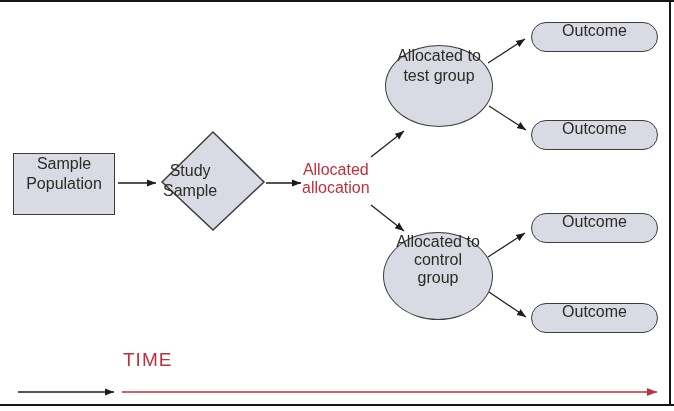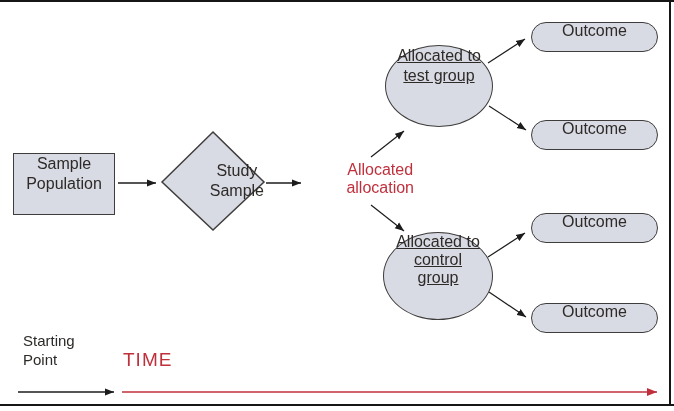--- a/index.html
+++ b/index.html
@@ -32,33 +32,33 @@
     display:flex;justify-content:center;
     text-align:center;
     box-sizing:border-box;
   }
   .lbl{
     white-space:pre-line;
     font-size:16px;line-height:20px;
     color:var(--text);
   }
   .rect-node{left:13px;top:153px;width:102px;height:62px;}
-  .ellipse{border-radius:50%;text-decoration:underline;}
+  .ellipse{border-radius:50%;}
   .ellipse-test{left:385px;top:45px;width:108px;height:82px;}
   .ellipse-control{left:383px;top:232px;width:110px;height:88px;}
   .pill{left:531px;width:127px;height:30px;border-radius:15px;border-width:1.3px;}
   .pill .lbl{line-height:16px;}
   .pill-1{top:22px;}
   .pill-2{top:120px;}
   .pill-3{top:213px;}
   .pill-4{top:303px;}
 
   .floating{
     position:absolute;
-    display:flex;align-items:center;justify-content:flex-end;
+    display:flex;align-items:center;justify-content:flex-start;
     text-align:center;
   }
   .diamond-label{left:163px;top:141px;width:101px;height:80px;}
   .rand-label{left:302px;top:159px;width:112px;height:40px;}
   .rand-label .lbl{color:var(--accent-red);line-height:18px;}
   .ellipse-control .lbl{line-height:18px;}
 
   .start-label{
     position:absolute;left:23px;top:331px;
     font-size:15px;line-height:19px;white-space:pre-line;
@@ -136,20 +136,18 @@
   <div class="node pill pill-2">
     <span class="lbl">Outcome</span>
   </div>
   <div class="node pill pill-3">
     <span class="lbl">Outcome</span>
   </div>
   <div class="node pill pill-4">
     <span class="lbl">Outcome</span>
   </div>
 
-  <div class="start-label">Starting
-Point</div>
   <div class="time-label">TIME</div>
 
   <div class="frame frame-top"></div>
   <div class="frame frame-right"></div>
   <div class="frame frame-bottom"></div>
 </div>
 
 </body></html>

